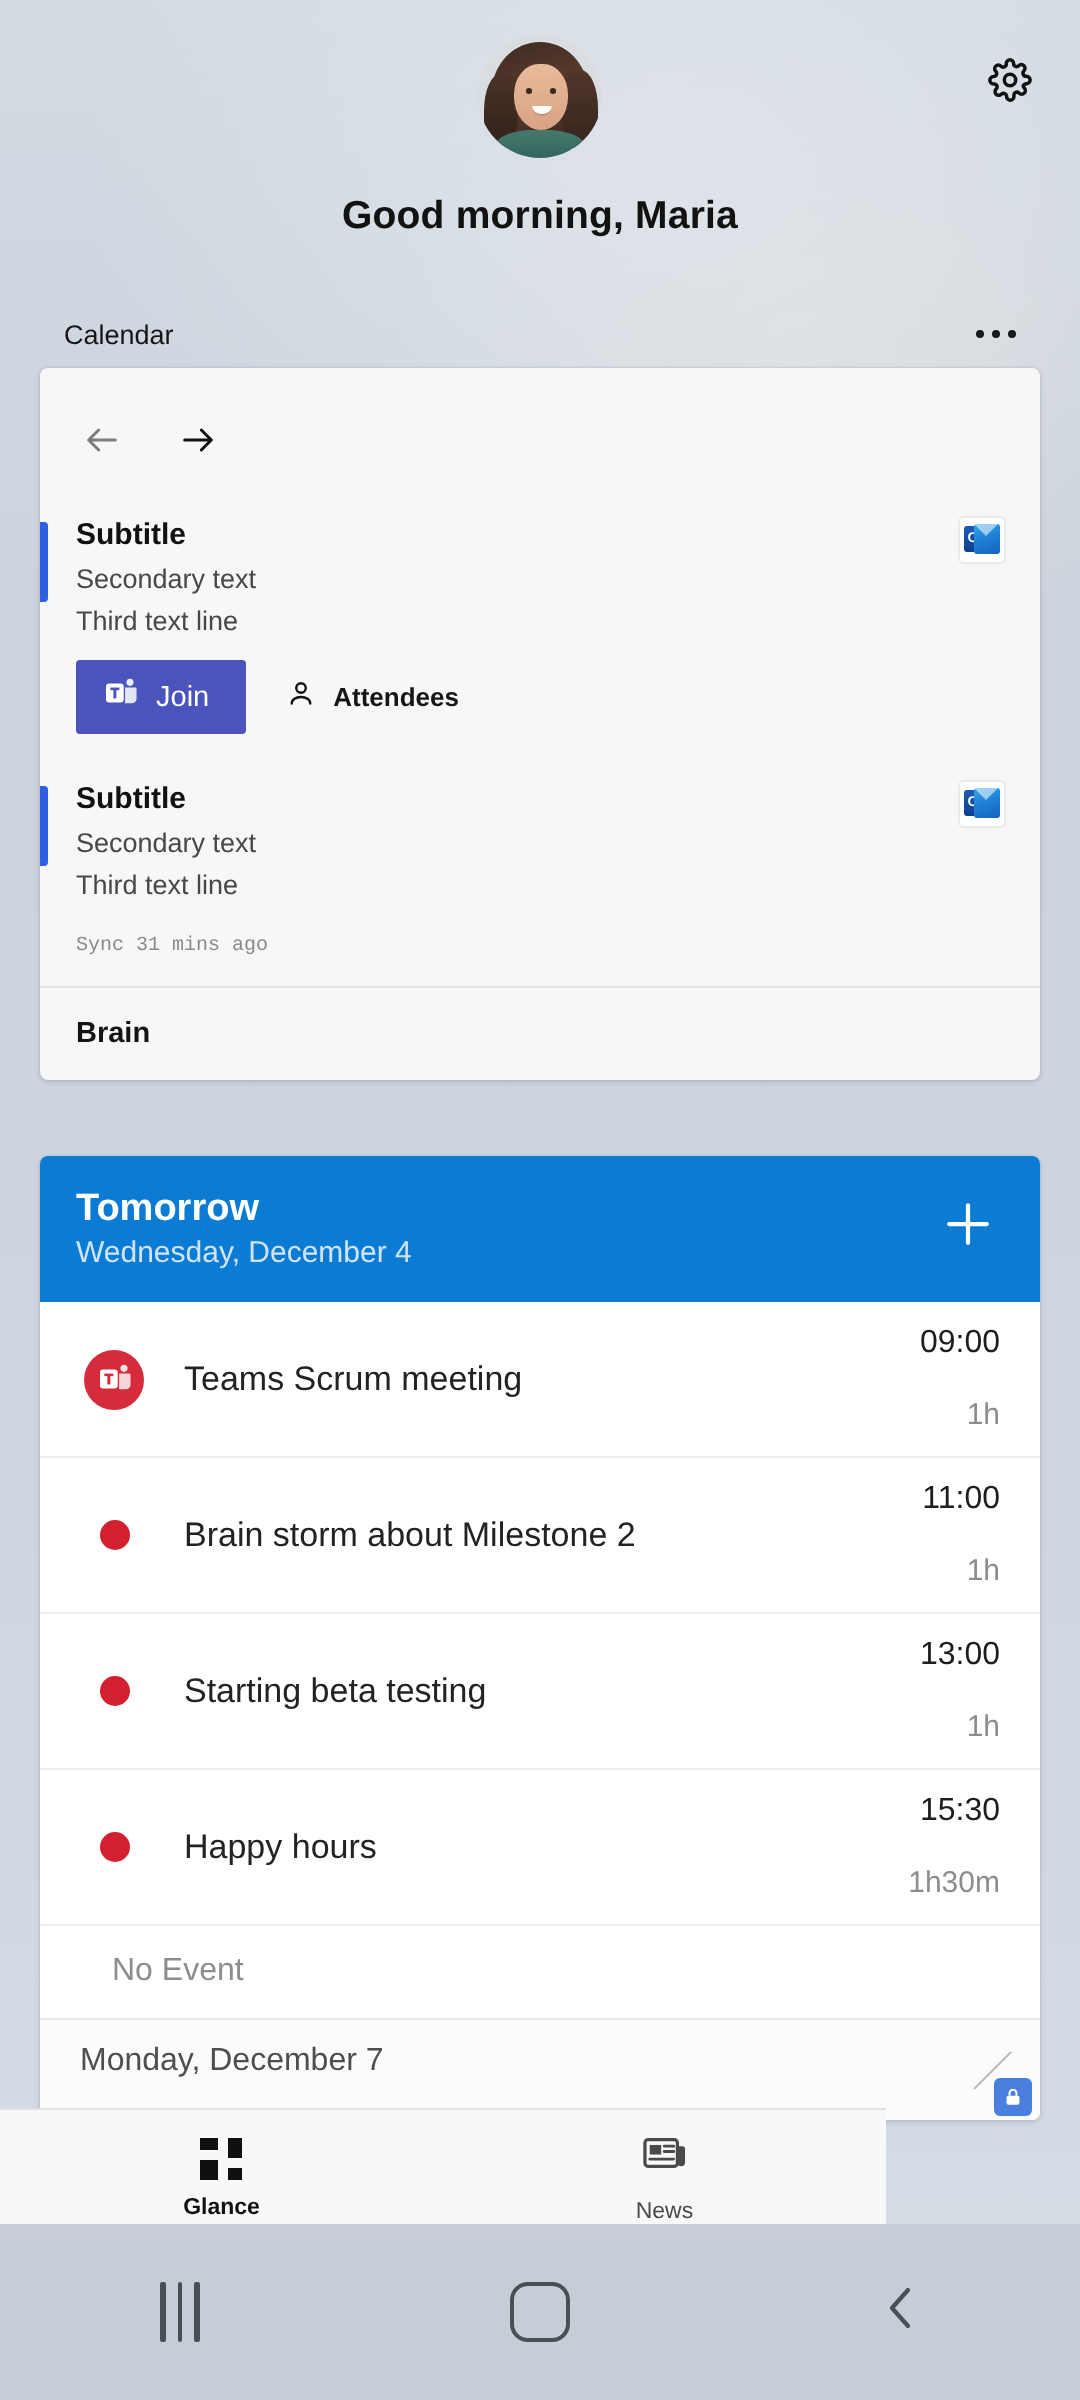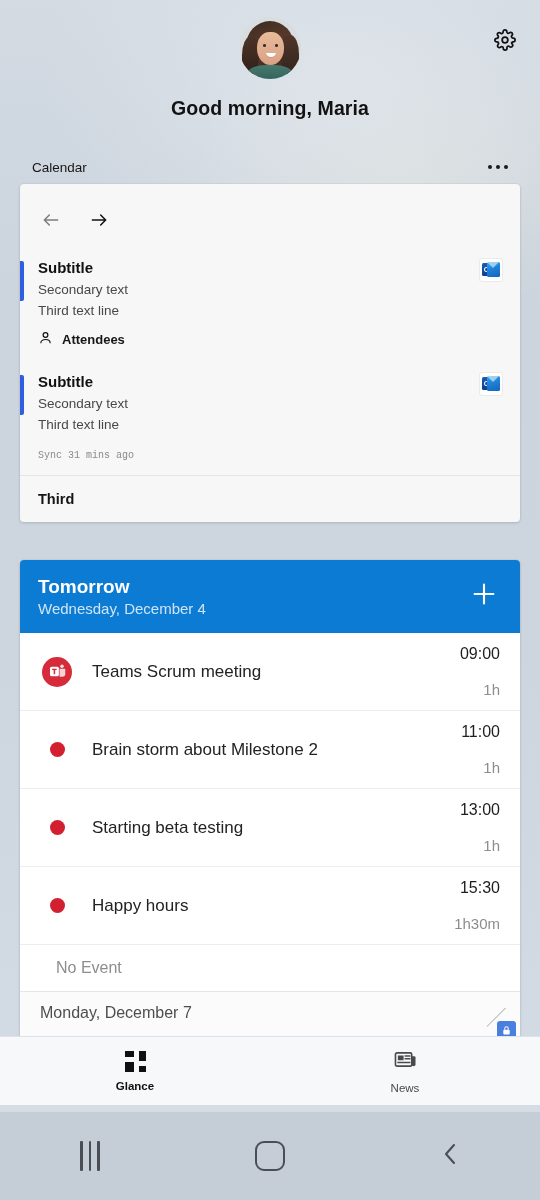--- a/index.html
+++ b/index.html
@@ -252,22 +252,22 @@
   .lock-badge {
     position: absolute; right: 4px; bottom: 2px;
     width: 19px; height: 19px;
     border-radius: 3px;
     background: #4a7fe0;
     display: flex; align-items: center; justify-content: center;
   }
 
   
   .bottom-nav {
-    position: absolute; left: 0; bottom: 95px;
-    width: 540px; height: 69px;
+    position: absolute; left: 0; bottom: 77px;
+    width: 443px; height: 69px;
     background: #f7f8f9;
     border-top: 1px solid #dfe3e8;
     display: flex;
   }
   .nav-item {
     flex: 1;
     display: flex; flex-direction: column;
     align-items: center; justify-content: center;
     gap: 8px;
   }
@@ -354,20 +354,32 @@
     <div class="cal-event">
       <div class="bar"></div>
       <div class="ms-badge">
         <div class="o-sq">O</div>
         <div class="env"></div>
       </div>
       <div class="ev-title">Subtitle</div>
       <div class="ev-line">Secondary text</div>
       <div class="ev-line">Third text line</div>
       <div class="ev-actions">
+        <button class="join-btn">
+          <span>
+            <svg width="17" height="15" viewBox="0 0 24 22" fill="#fff">
+              <rect x="1" y="4" width="13" height="14" rx="2.4"></rect>
+              <rect x="4.2" y="7" width="6.6" height="1.9" fill="#4b53bc"></rect>
+              <rect x="6.4" y="8" width="2.2" height="7" fill="#4b53bc"></rect>
+              <path d="M15 7h7.4a1 1 0 0 1 1 1v7a3.6 3.6 0 0 1-3.6 3.6H15z" opacity="0.85"></path>
+              <circle cx="18.6" cy="3.2" r="2.6" opacity="0.9"></circle>
+            </svg>
+          </span>
+          <span>Join</span>
+        </button>
         <div class="attendees">
           <span>
             <svg width="15" height="16" viewBox="0 0 24 24" fill="none" stroke="#121212" stroke-width="1.9" stroke-linecap="round">
               <circle cx="12" cy="7.2" r="3.8"></circle>
               <path d="M4.6 19.6c0-3.2 3.3-5.2 7.4-5.2s7.4 2 7.4 5.2"></path>
             </svg>
           </span>
           <span>Attendees</span>
         </div>
       </div>
@@ -378,21 +390,21 @@
       <div class="ms-badge">
         <div class="o-sq">O</div>
         <div class="env"></div>
       </div>
       <div class="ev-title">Subtitle</div>
       <div class="ev-line">Secondary text</div>
       <div class="ev-line">Third text line</div>
     </div>
 
     <div class="sync-row">Sync 31 mins ago</div>
-    <div class="more-row">Third</div>
+    <div class="more-row">Brain</div>
   </div>
 
   <div class="card tom-card">
     <div class="tom-head">
       <div>
         <div class="tom-title">Tomorrow</div>
         <div class="tom-sub">Wednesday, December 4</div>
       </div>
       <div class="plus-btn">
         <span>

